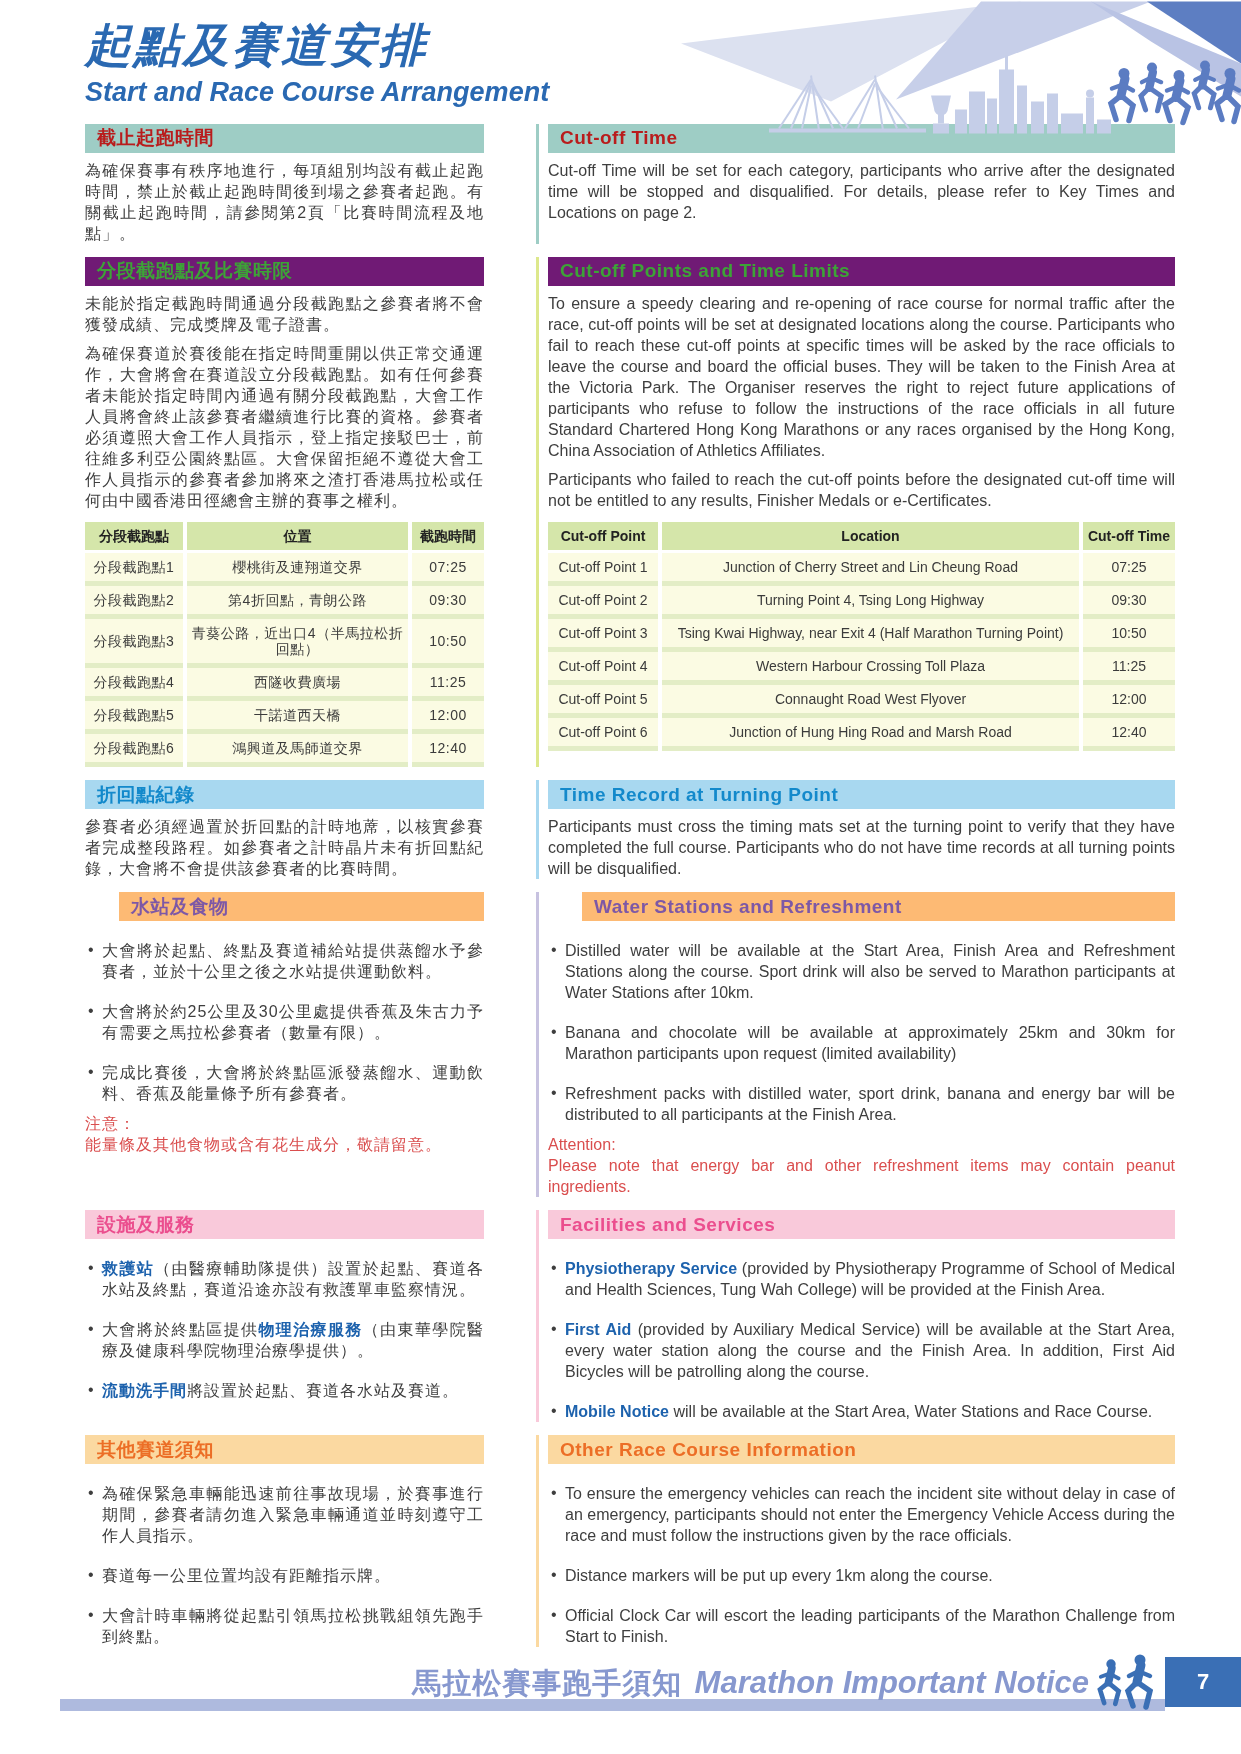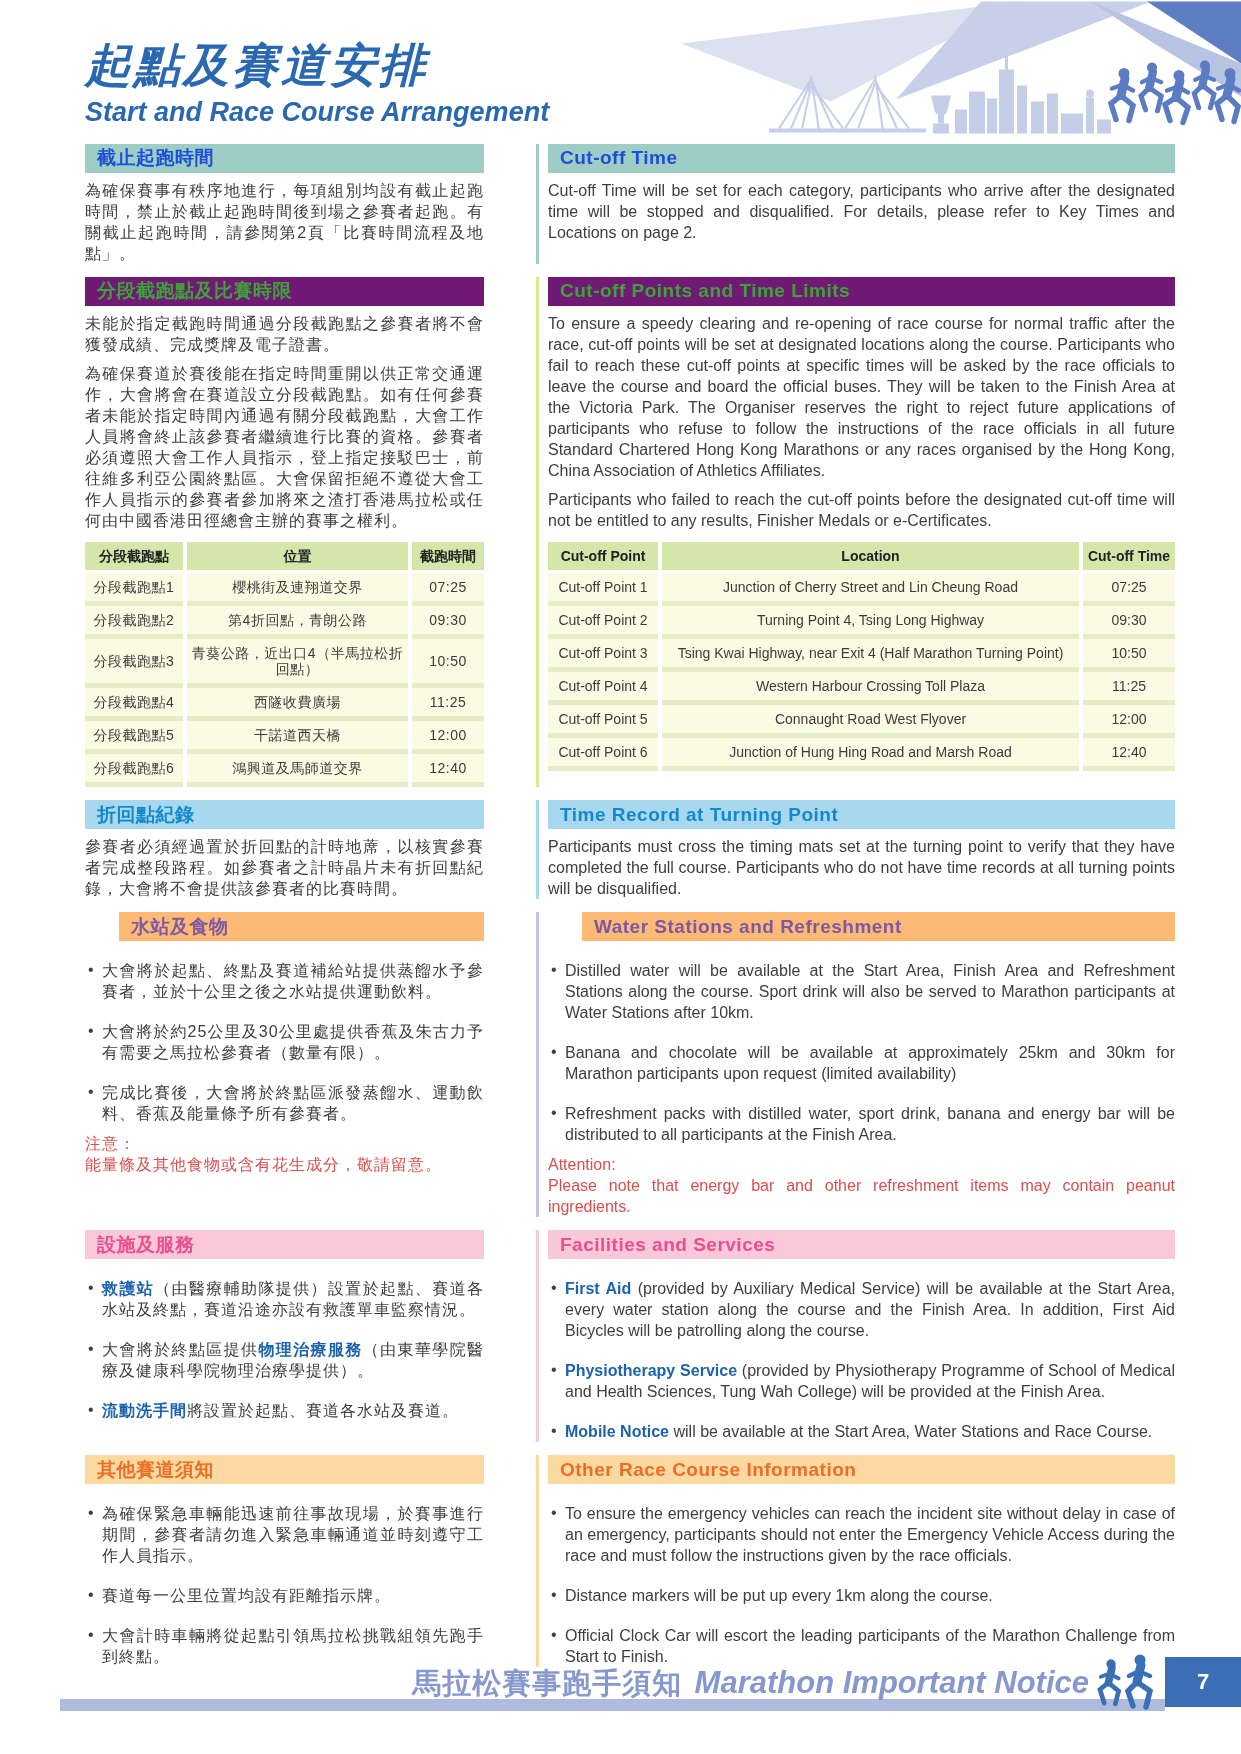--- a/index.html
+++ b/index.html
@@ -6,33 +6,33 @@
   html,body { margin:0; padding:0; background:#ffffff; }
   .page {
     position: relative;
     width: 1241px; height: 1754px;
     background: #ffffff;
     font-family: "Liberation Sans", "DejaVu Sans", sans-serif;
     color: #3e3e3e;
     overflow: hidden;
   }
   .deco-top { position:absolute; top:0; right:0; width:560px; height:138px; }
-  .doc-header { position:relative; padding: 40px 0 0 85px; }
+  .doc-header { position:relative; padding: 20px 0 0 85px; }
   .title-zh { color:#2a69b2; font-size:46px; font-weight:bold; font-style:italic; letter-spacing:3px; line-height:1.1; }
   .title-en { color:#2a69b2; font-size:27px; font-weight:bold; font-style:italic; margin-top:6px; }
 
   .content { width:1090px; margin: 16px 0 0 85px; }
   .section { display:flex; align-items:stretch; margin-bottom:13px; }
   .col-zh { width:399px; flex:none; }
   .divider { width:3px; flex:none; margin:0 9px 0 52px; }
   .col-en { flex:1; min-width:0; }
 
   .band { height:29px; display:flex; align-items:center; padding-left:12px; font-size:19px; font-weight:bold; letter-spacing:0.5px; }
 
-  .s-teal   .band { background:#9ecdc5; color:#1d4ed8; }
+  .s-teal   .band { background:#9ecdc5; color:#b91c1c; }
   .s-teal   .divider { background:#9ecdc5; }
   .s-green  .band { background:#701a75; color:#3da337; }
   .s-green  .divider { background:#dde88c; }
   .s-blue   .band { background:#a8d8f0; color:#1389cb; }
   .s-blue   .divider { background:#a8d8f0; }
   .s-purple .band { background:#fdba74; color:#7d58a6;margin-left:34px; }
   .s-purple .divider { background:#c7c2e0; }
   .s-pink   .band { background:#f9c9da; color:#eb4e8e; }
   .s-pink   .divider { background:#f9c9da; }
   .s-orange .band { background:#fbd9a1; color:#ec6e26; }
@@ -276,22 +276,22 @@
             <li><span>大會將於終點區提供</span><span class="strong-blue">物理治療服務</span><span>（由東華學院醫療及健康科學院物理治療學提供）。</span></li>
             <li><span></span><span class="strong-blue">流動洗手間</span><span>將設置於起點、賽道各水站及賽道。</span></li>
           </ul>
         </div>
       </div>
       <div class="divider"></div>
       <div class="col-en">
         <div class="band">Facilities and Services</div>
         <div class="body-text">
           <ul class="bullets">
+            <li><span></span><span class="strong-blue">Physiotherapy Service</span><span> (provided by Physiotherapy Programme of School of Medical and Health Sciences, Tung Wah College) will be provided at the Finish Area.</span></li>
             <li><span></span><span class="strong-blue">First Aid</span><span> (provided by Auxiliary Medical Service) will be available at the Start Area, every water station along the course and the Finish Area. In addition, First Aid Bicycles will be patrolling along the course.</span></li>
-            <li><span></span><span class="strong-blue">Physiotherapy Service</span><span> (provided by Physiotherapy Programme of School of Medical and Health Sciences, Tung Wah College) will be provided at the Finish Area.</span></li>
             <li><span></span><span class="strong-blue">Mobile Notice</span><span> will be available at the Start Area, Water Stations and Race Course.</span></li>
           </ul>
         </div>
       </div>
     </div>
 
     <div class="section s-orange">
       <div class="col-zh">
         <div class="band">其他賽道須知</div>
         <div class="body-text">

